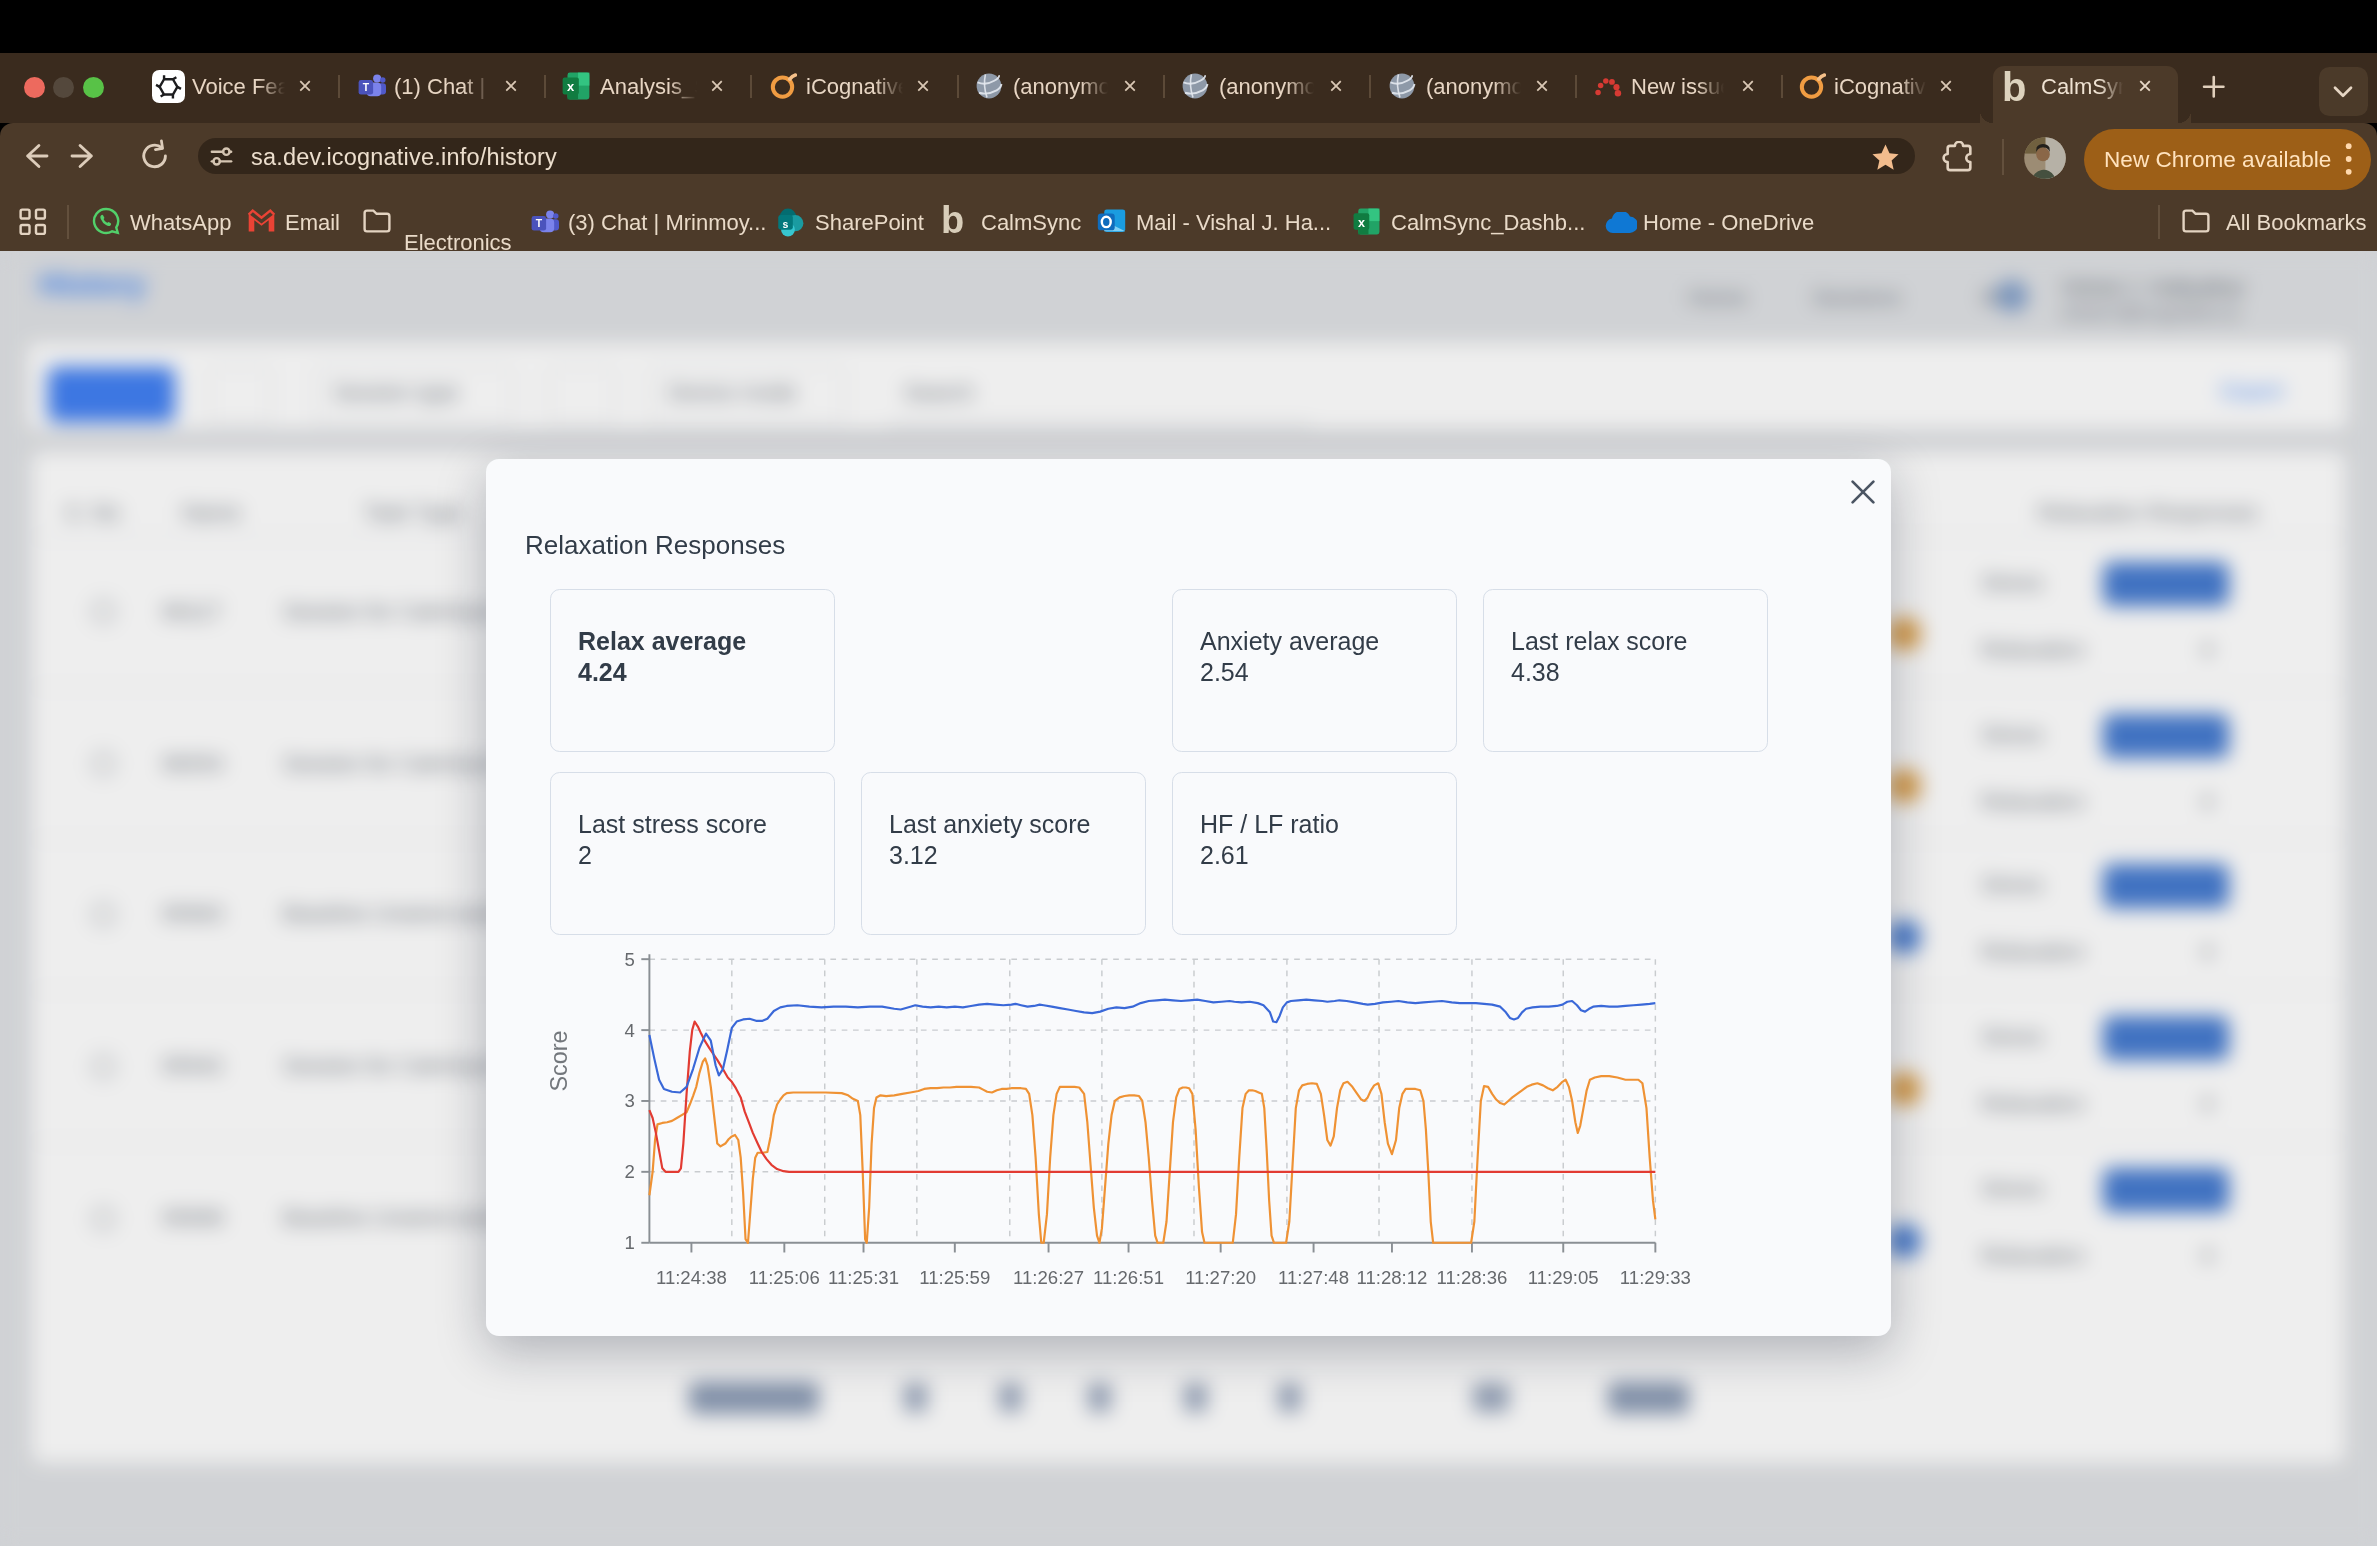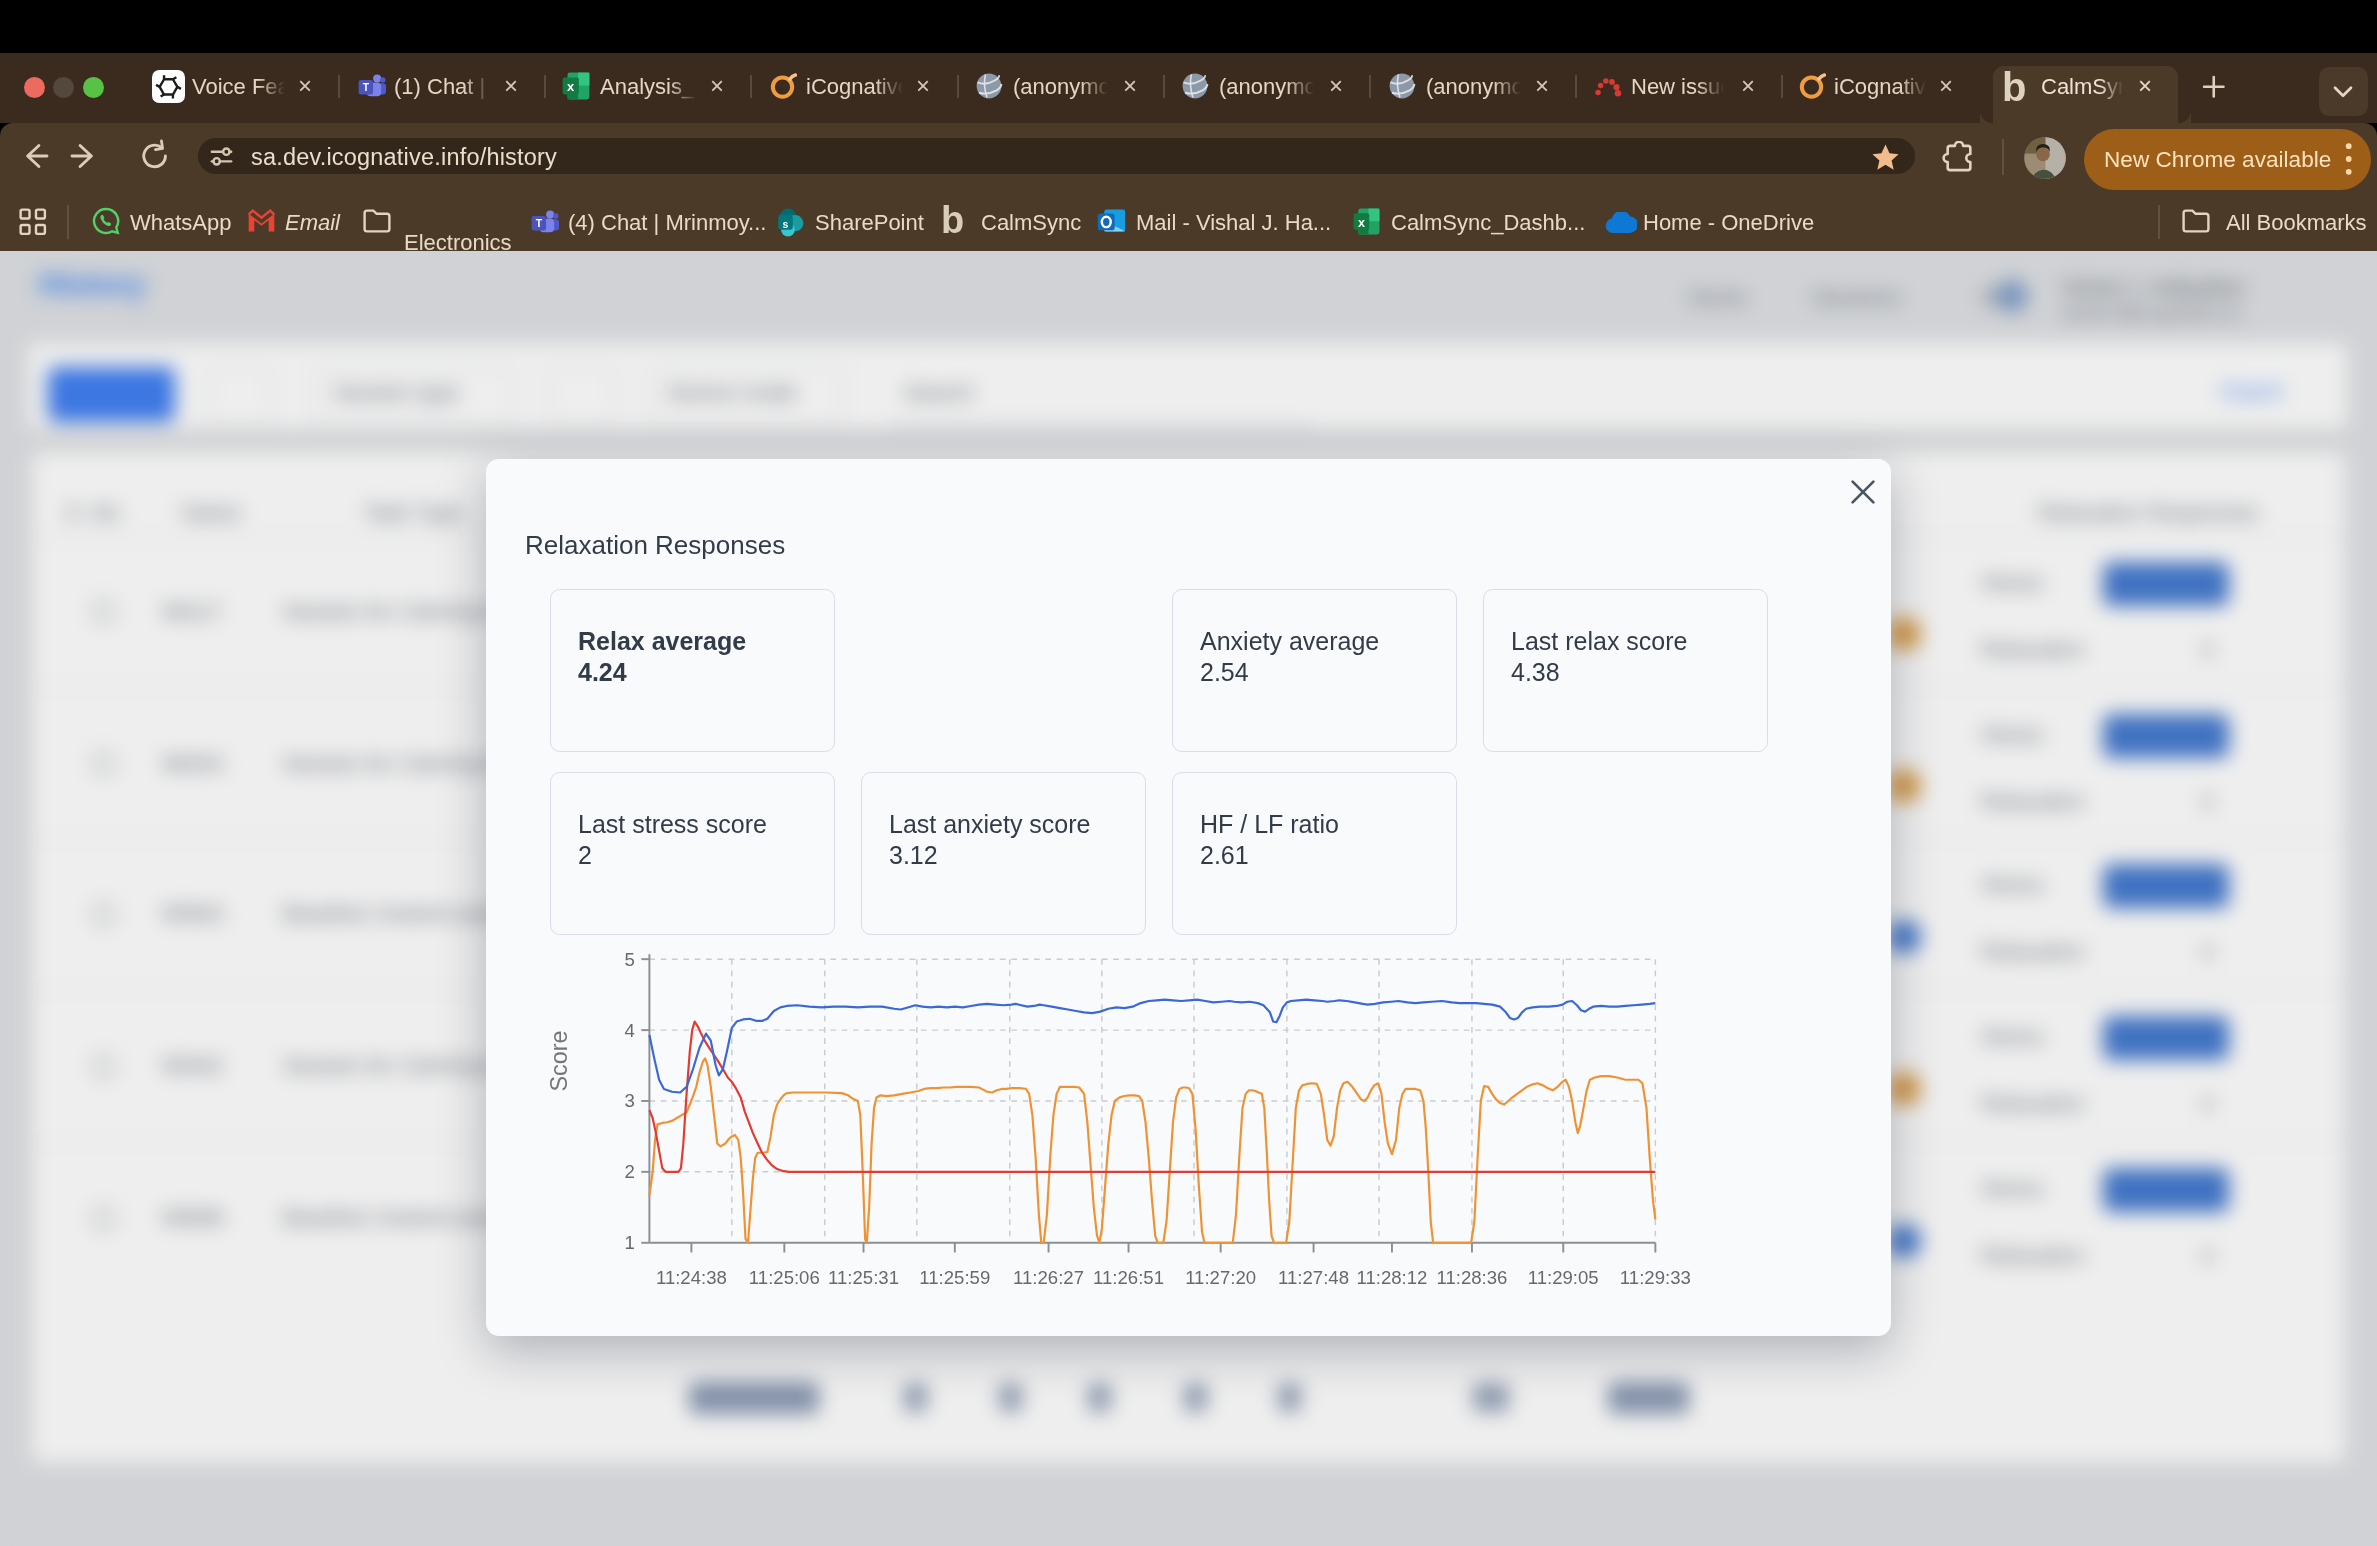--- a/index.html
+++ b/index.html
@@ -224,34 +224,34 @@
 <svg style="position:absolute; left:92px; top:207px;" width="28" height="28" viewBox="0 0 35 35">
       <path d="M17.5 2.5 a15 15 0 1 0 7.7 27.9 l7 1.9 -1.9 -6.7 a15 15 0 0 0 -12.8 -23.1 Z" fill="none" stroke="#52d06a" stroke-width="3"></path>
       <path d="M12 10 q-2.5 1.5 -1 5 q2 5 6.5 7.5 q3.5 2 5.5 0.5 q1.5 -1.2 0.5 -2.7 l-2.8 -1.6 q-1.2 1.3 -2.2 0.8 q-2.6 -1.3 -3.8 -3.9 q-0.4 -1 0.9 -2 l-1.6 -2.9 q-0.9 -1.4 -2 -0.7 Z" fill="#52d06a"></path>
     </svg>
 <div class="bm" style="left:130px;">WhatsApp</div>
 <svg style="position:absolute; left:247px; top:209px;" width="29" height="24" viewBox="0 0 36 30">
       <path d="M2 28 V6 l16 12 L34 6 v22 h-7 V14 l-9 7 l-9 -7 v14 Z" fill="#ea4335"></path>
       <path d="M2 6 L6 2 L18 12 L30 2 L34 6 L18 18 Z" fill="#ea4335" opacity="0.01"></path>
       <path d="M2 7 l5 -5 l11 9 l11 -9 l5 5" fill="none" stroke="#ea4335" stroke-width="3"></path>
     </svg>
-<div class="bm" style="left:285px;font-style:italic;">Email</div>
+<div class="bm" style="left:285px;">Email</div>
 <svg style="position:absolute; left:363px; top:209px;" width="28" height="24" viewBox="0 0 35 30">
       <path d="M2 5 a3 3 0 0 1 3 -3 h8 l4 4 h13 a3 3 0 0 1 3 3 v16 a3 3 0 0 1 -3 3 h-25 a3 3 0 0 1 -3 -3 Z" fill="none" stroke="#e3d3c1" stroke-width="3"></path>
     </svg>
 <div class="bm" style="left:404px;margin-top:20px;">Electronics</div>
 <svg style="position:absolute; left:530px; top:208px;" width="29" height="29" viewBox="0 0 36 36">
       <circle cx="25" cy="8" r="5" fill="#7b83eb"></circle>
       <circle cx="32" cy="10" r="3.4" fill="#5059c9"></circle>
       <rect x="26" y="14" width="10" height="14" rx="4" fill="#5059c9"></rect>
       <rect x="12" y="13" width="18" height="17" rx="5" fill="#7b83eb"></rect>
       <rect x="2" y="10" width="18" height="18" rx="3" fill="#4b53bc"></rect>
       <text x="11" y="24" font-size="13" font-weight="bold" fill="#fff" text-anchor="middle" font-family="Liberation Sans">T</text>
     </svg>
-<div class="bm" style="left:568px;">(4) Chat | Mrinmoy...</div>
+<div class="bm" style="left:568px;">(3) Chat | Mrinmoy...</div>
 <svg style="position:absolute; left:775px; top:207px;" width="30" height="30" viewBox="0 0 37 37">
       <circle cx="16" cy="12" r="10" fill="#036c70"></circle>
       <circle cx="25" cy="20" r="10" fill="#1a9ba1"></circle>
       <circle cx="16" cy="28" r="8.5" fill="#37c6d0"></circle>
       <rect x="4" y="10" width="18" height="18" rx="3" fill="#03787c"></rect>
       <text x="13" y="25.5" font-size="13" font-weight="bold" fill="#fff" text-anchor="middle" font-family="Liberation Sans">s</text>
     </svg>
 <div class="bm" style="left:815px;">SharePoint</div>
 <div style="position:absolute; left:941px; top:204px; width:32px; height:32px; font-family:'Liberation Sans'; font-weight:bold; font-size:38px; color:#d8cdb9; line-height:32px;">b</div>
 <div class="bm" style="left:981px;">CalmSync</div>

